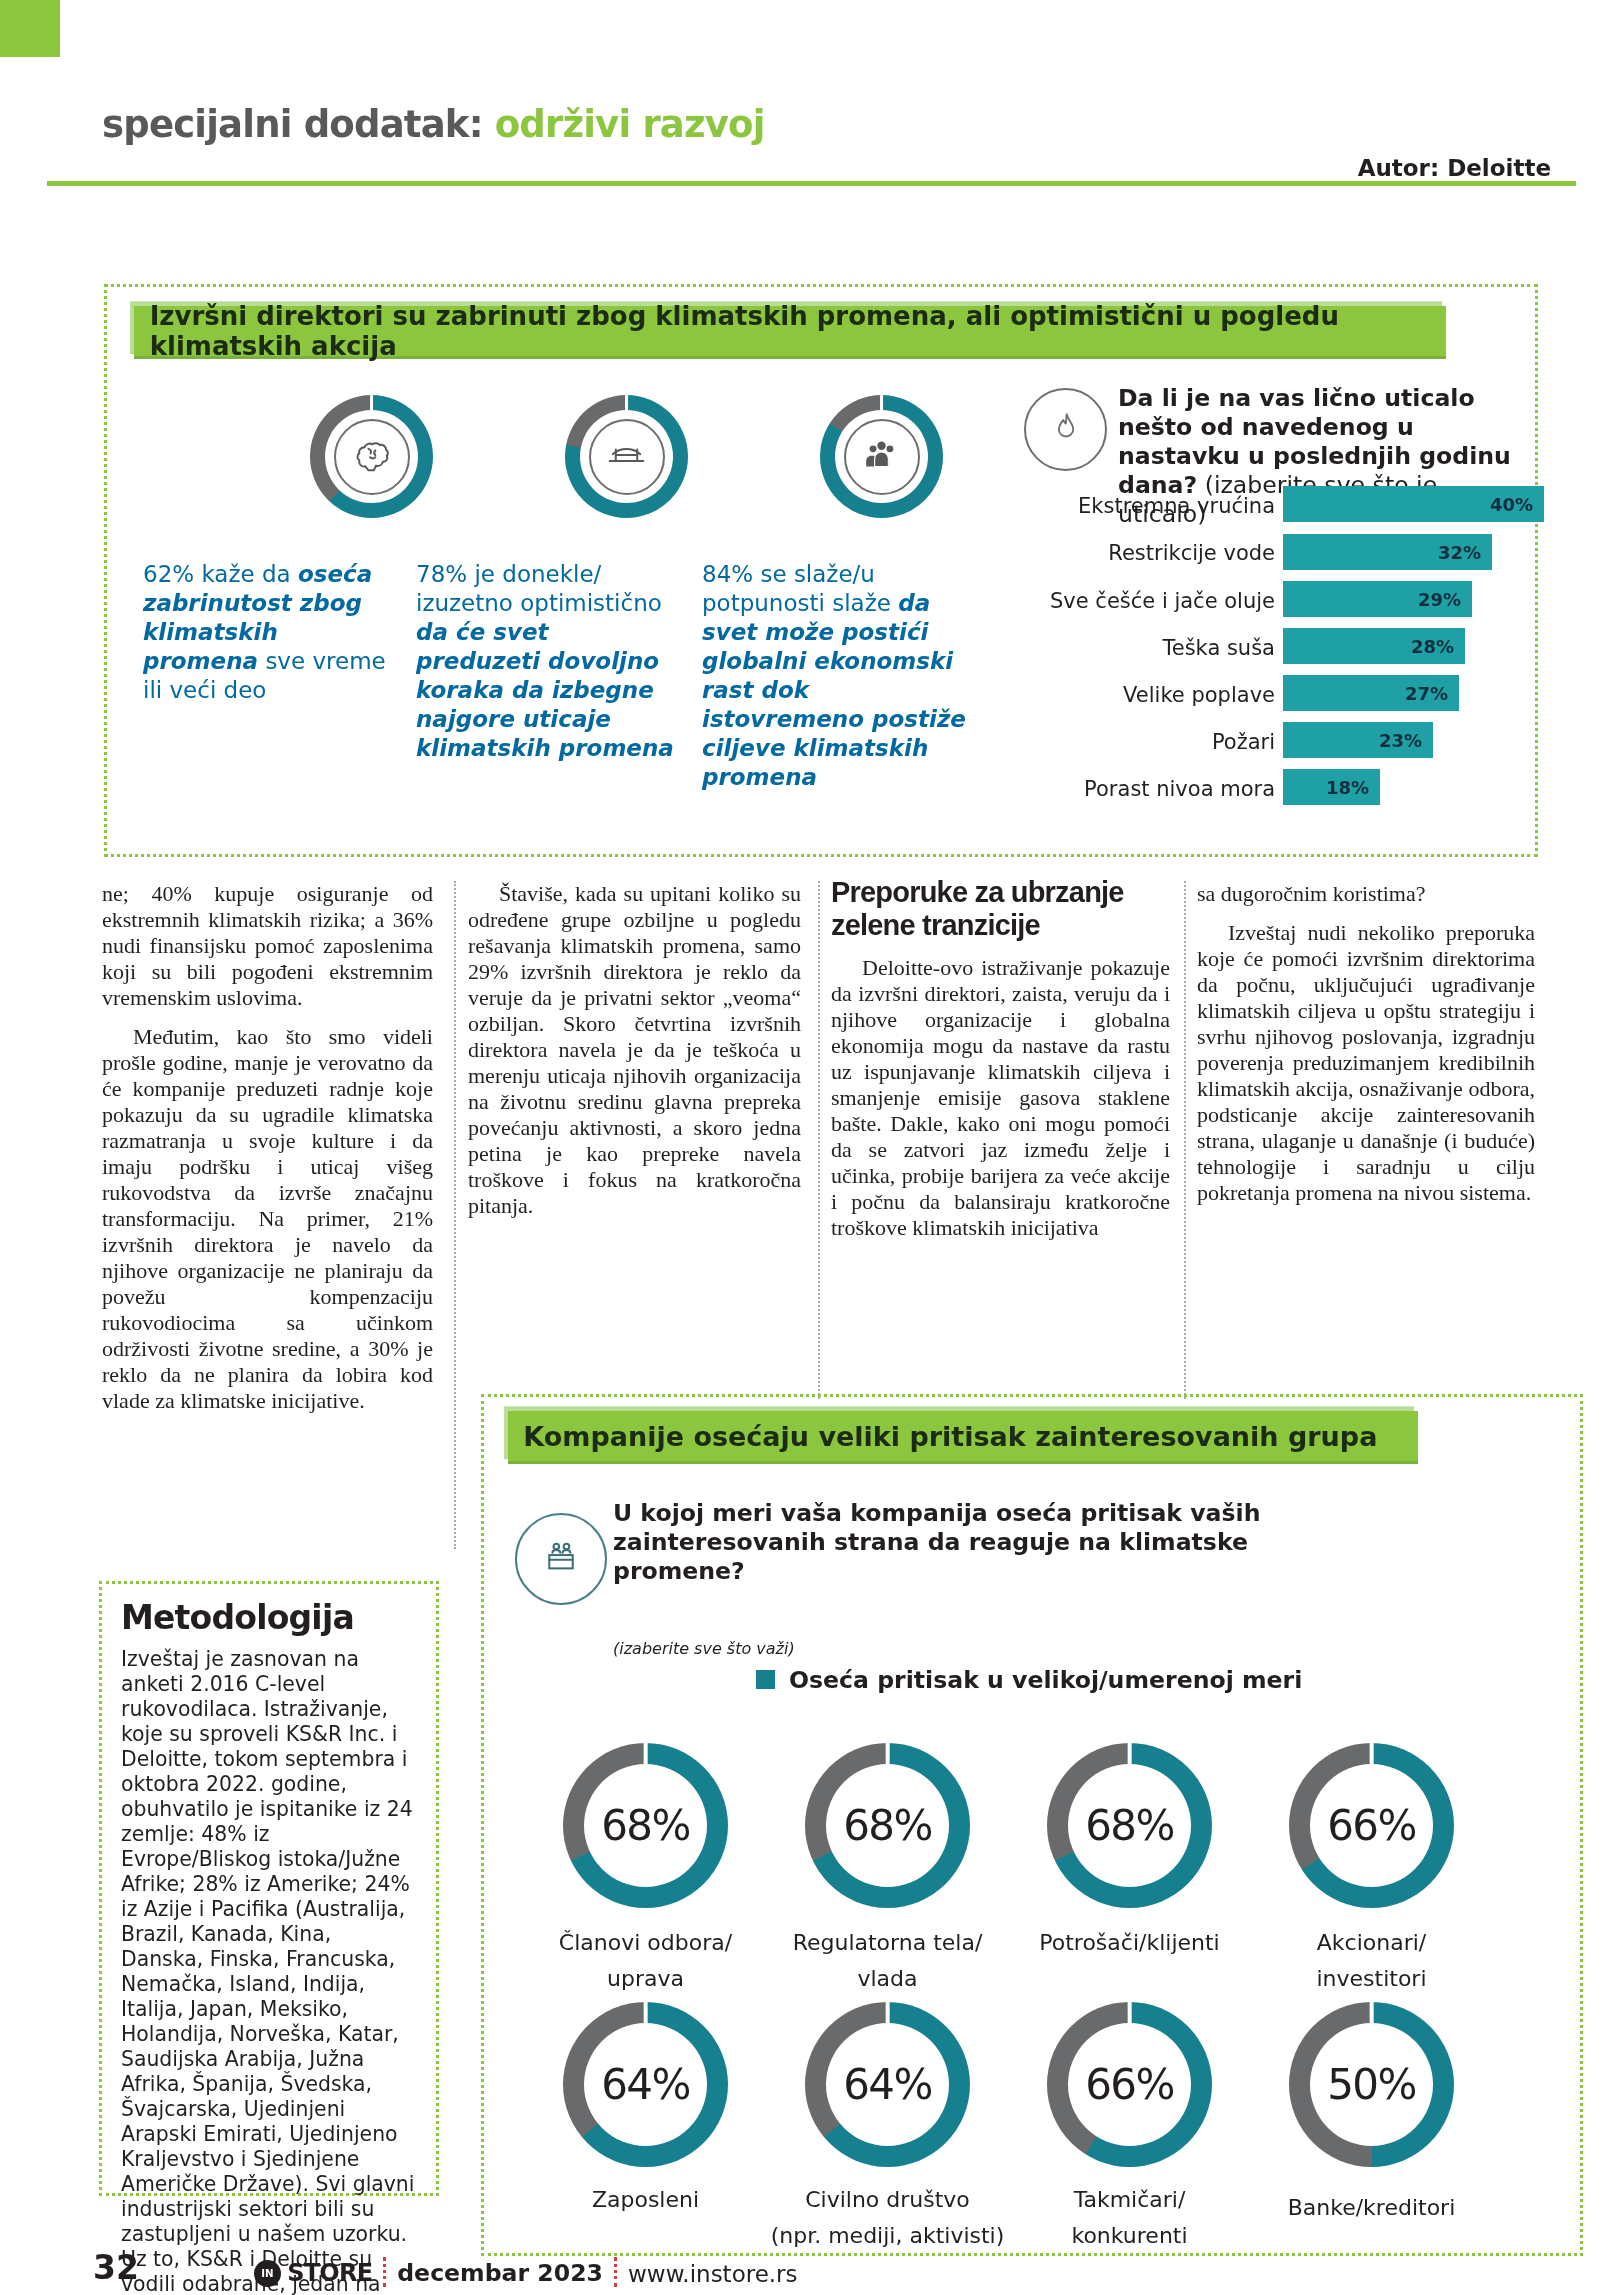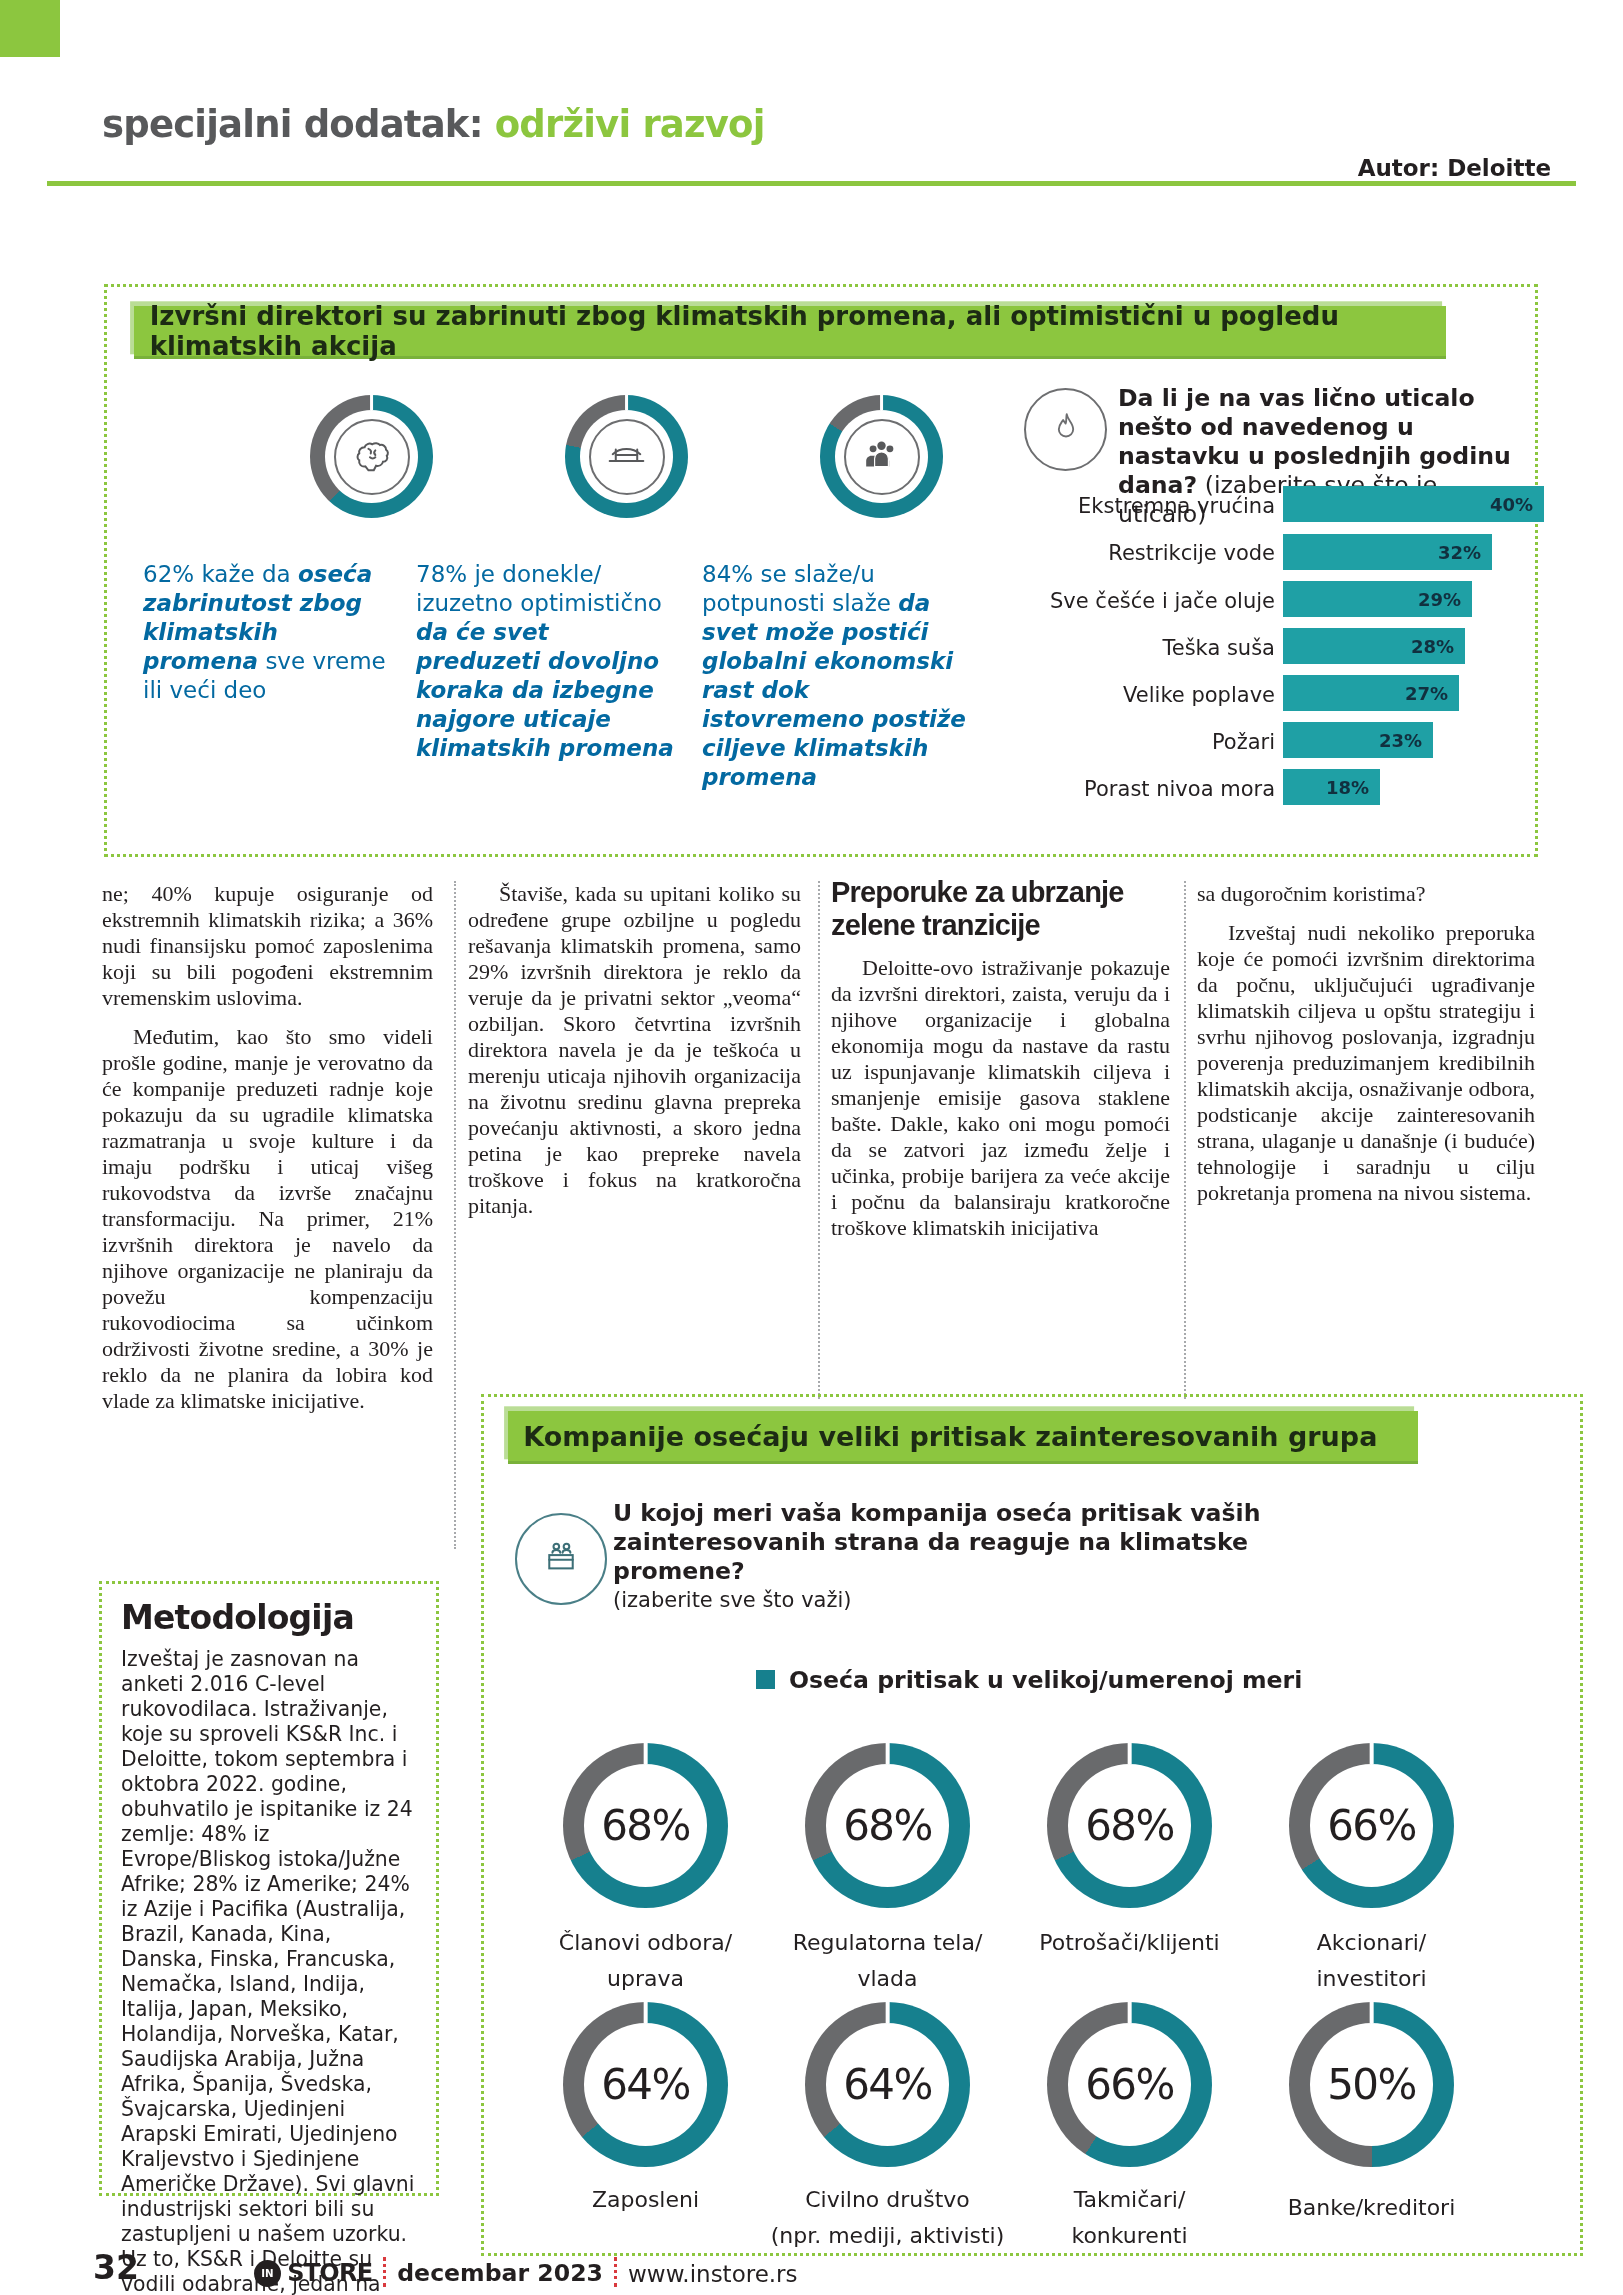--- a/index.html
+++ b/index.html
@@ -32,21 +32,21 @@
   .big{width:165px;height:165px;}
   .big .hole{left:21px;top:21px;width:123px;height:123px;display:flex;align-items:center;justify-content:center;}
   .big .notch{width:4.7px;height:21px;}
   .donut-pct{font-size:42px;font-weight:500;letter-spacing:-1.6px;color:#231f20;}
   .donut-label{font-size:22px;text-align:center;line-height:36px;color:#231f20;}
 
   
   .q-circle{border:2.4px solid #6d6e70;border-radius:50%;display:flex;align-items:center;justify-content:center;}
   .q-bold{font-size:23.6px;font-weight:700;line-height:29px;color:#231f20;}
   .q-note{font-weight:400;}
-  .q-italic{font-weight:400;font-size:21px;}
+  .q-italic{font-style:italic;font-weight:400;font-size:16px;margin-top:48px;}
 
   
   .stat{font-size:23px;line-height:29px;color:#0369a1;}
   .stat .em{font-weight:700;font-style:italic;}
 
   
   .bar-label{font-size:21px;color:#231f20;text-align:right;width:265px;left:903px;}
   .bar{height:36px;background:#1fa0a5;left:1176px;display:flex;align-items:center;justify-content:flex-end;}
   .bar-val{font-size:18px;font-weight:700;color:#11303f;padding-right:11px;}
 

